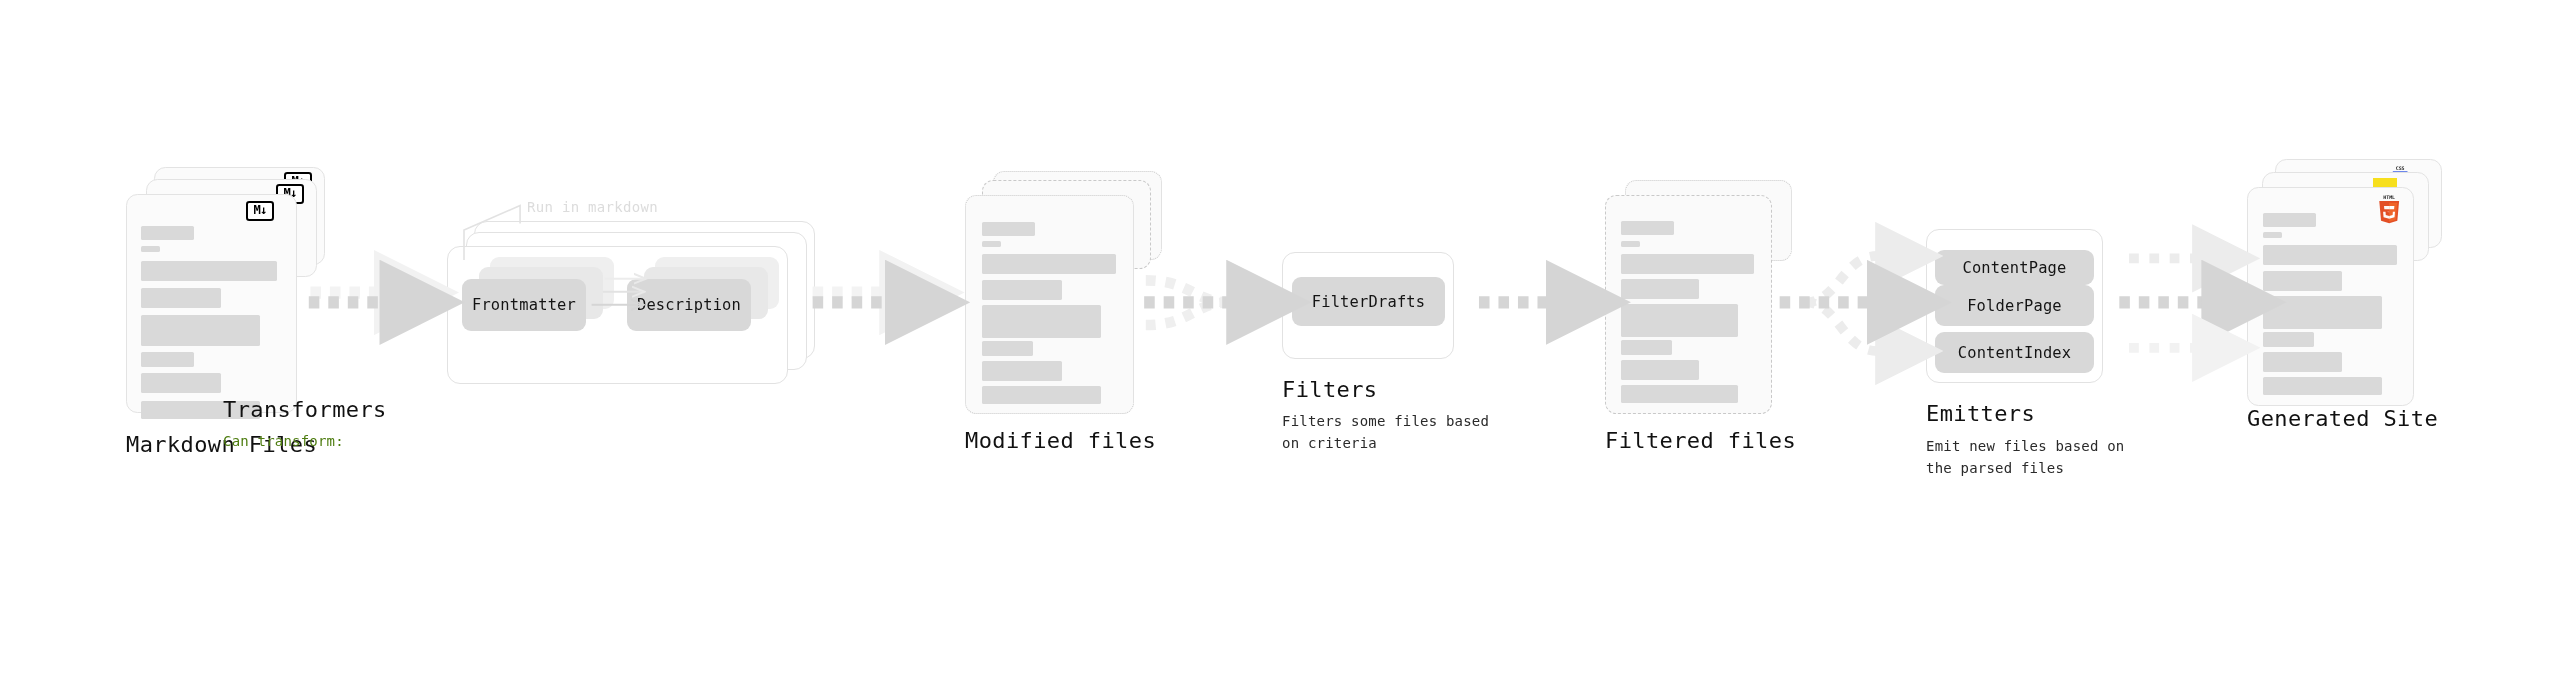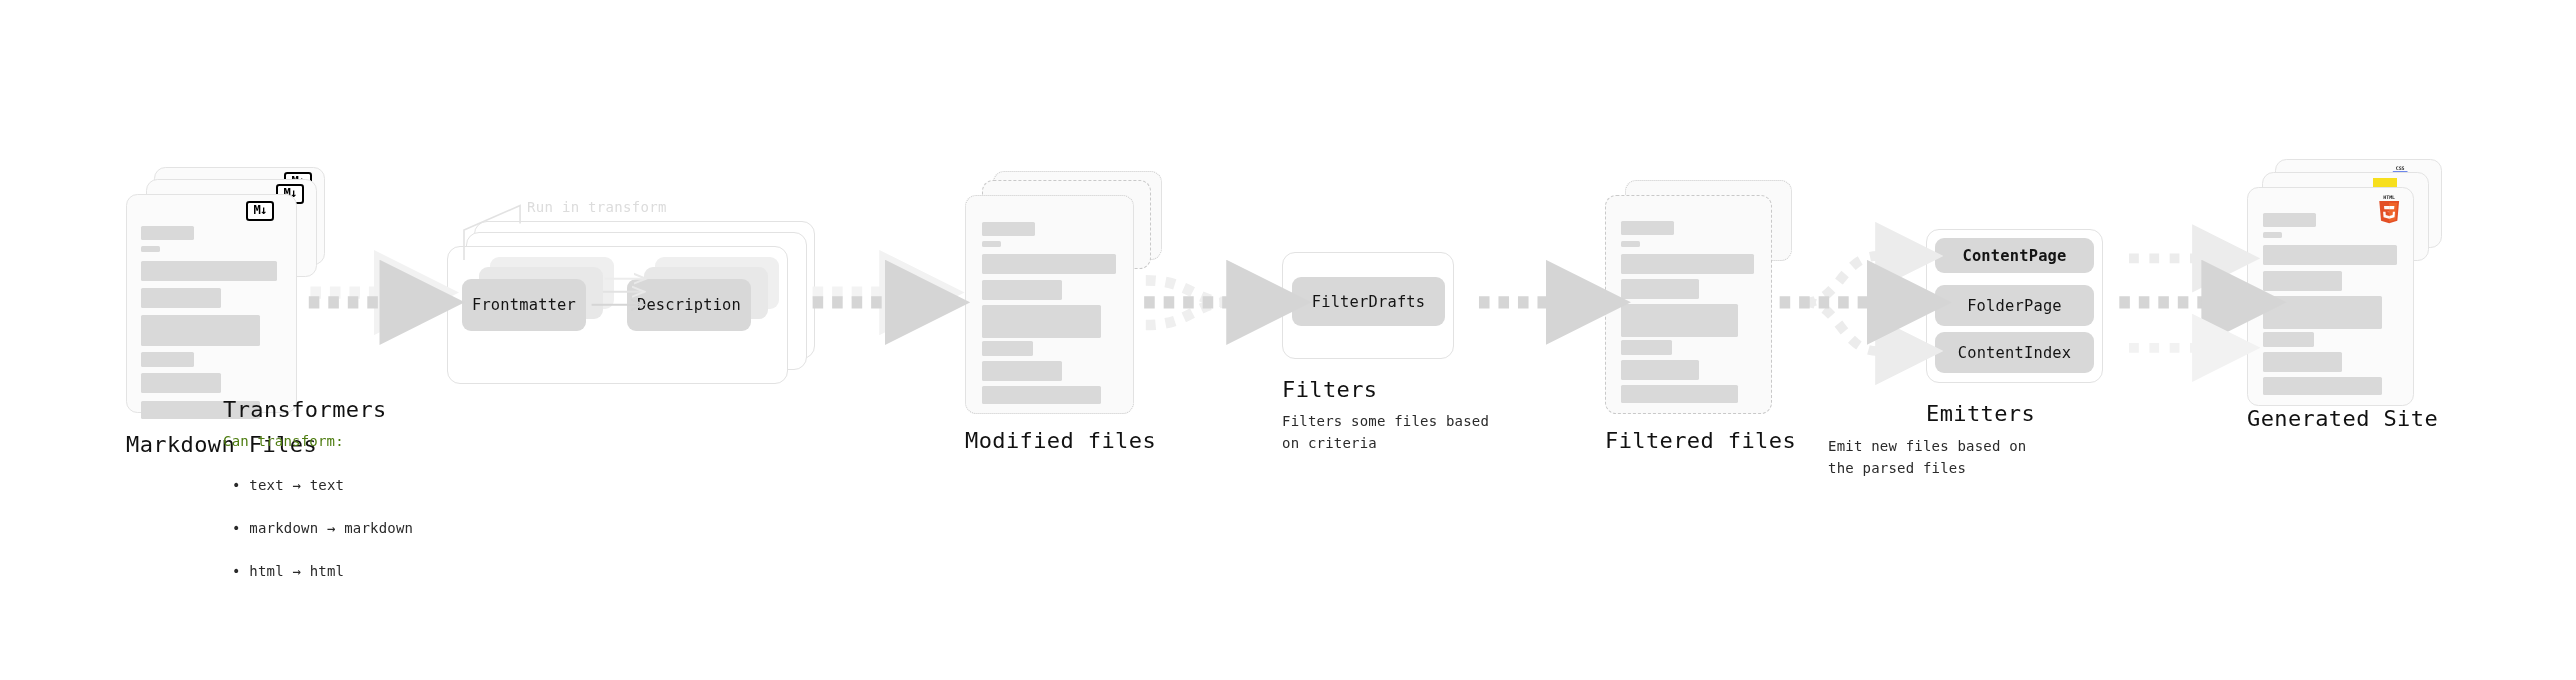--- a/index.html
+++ b/index.html
@@ -130,45 +130,40 @@
     <div class="doc-line" style="left:141px;top:246px;width:18.7px;height:5.7px;"></div>
     <div class="doc-line" style="left:141px;top:261px;width:136px;height:20.3px;"></div>
     <div class="doc-line" style="left:141px;top:288px;width:80px;height:20.3px;"></div>
     <div class="doc-line" style="left:141px;top:315px;width:119px;height:31px;"></div>
     <div class="doc-line" style="left:141px;top:352px;width:53px;height:14.6px;"></div>
     <div class="doc-line" style="left:141px;top:373px;width:80px;height:20.3px;"></div>
     <div class="doc-line" style="left:141px;top:401px;width:119px;height:18px;"></div>
   </div>
   <div class="stage-title" style="left:126px;top:432px;">Markdown Files</div>
 
-  <div class="parallel-label" style="left:527px;top:199px;">Run in transform</div>
+  <div class="parallel-label" style="left:527px;top:199px;">Run in markdown</div>
 
   <div class="group-box" style="left:474px;top:221px;width:341px;height:138px;"></div>
   <div class="group-box" style="left:466px;top:232px;width:341px;height:138px;"></div>
   <div class="group-box" style="left:447px;top:246px;width:341px;height:138px;"></div>
 
   <div class="chip ghost2" style="left:490px;top:257px;width:124px;height:52px;"></div>
   <div class="chip ghost1" style="left:479px;top:267px;width:124px;height:52px;"></div>
   <div class="chip" style="left:462px;top:279px;width:124px;height:52px;">
       <span>Frontmatter</span>
     </div>
 
   <div class="chip ghost2" style="left:655px;top:257px;width:124px;height:52px;"></div>
   <div class="chip ghost1" style="left:644px;top:267px;width:124px;height:52px;"></div>
   <div class="chip" style="left:627px;top:279px;width:124px;height:52px;">
       <span>Description</span>
     </div>
 
   <div class="stage-title" style="left:223px;top:397px;">Transformers</div>
   <div class="stage-desc lead" style="left:223px;top:431px;">Can transform:</div>
-  <ul class="bullets stage-desc" style="left:232px;top:453px;">
-    <li>• text → text</li>
-    <li>• markdown → markdown</li>
-    <li>• html → html</li>
-  </ul>
 
   <div class="doc-stack">
     <div class="doc-card dotted" style="left:993px;top:171px;width:169px;height:89px;"></div>
     <div class="doc-card dashed" style="left:982px;top:180px;width:169px;height:89px;"></div>
     <div class="doc-card dotted" style="left:965px;top:195px;width:169px;height:219px;"></div>
 
     <div class="doc-line" style="left:982px;top:222px;width:53px;height:14px;"></div>
     <div class="doc-line" style="left:982px;top:241px;width:18.7px;height:5.7px;"></div>
     <div class="doc-line" style="left:982px;top:254px;width:134px;height:20.3px;"></div>
     <div class="doc-line" style="left:982px;top:280px;width:80px;height:20.3px;"></div>
@@ -198,32 +193,32 @@
     <div class="doc-line" style="left:1621px;top:254px;width:133px;height:20.3px;"></div>
     <div class="doc-line" style="left:1621px;top:279px;width:78px;height:20.3px;"></div>
     <div class="doc-line" style="left:1621px;top:304px;width:117px;height:32.5px;"></div>
     <div class="doc-line" style="left:1621px;top:340px;width:51px;height:14.6px;"></div>
     <div class="doc-line" style="left:1621px;top:360px;width:78px;height:20.3px;"></div>
     <div class="doc-line" style="left:1621px;top:385px;width:117px;height:18px;"></div>
   </div>
   <div class="stage-title" style="left:1605px;top:428px;">Filtered files</div>
 
   <div class="group-box" style="left:1926px;top:229px;width:177px;height:154px;"></div>
-  <div class="chip" style="left:1935px;top:238px;width:159px;height:35px;font-weight:bold;">
+  <div class="chip" style="left:1935px;top:250px;width:159px;height:35px;">
       <span>ContentPage</span>
     </div>
   <div class="chip" style="left:1935px;top:285px;width:159px;height:41px;">
       <span>FolderPage</span>
     </div>
   <div class="chip" style="left:1935px;top:332px;width:159px;height:41px;">
       <span>ContentIndex</span>
     </div>
 
   <div class="stage-title" style="left:1926px;top:401px;">Emitters</div>
-  <div class="stage-desc" style="left:1828px;top:436px;">Emit new files based on
+  <div class="stage-desc" style="left:1926px;top:436px;">Emit new files based on
 the parsed files</div>
 
   <div class="doc-stack">
     <div class="doc-card" style="left:2275px;top:159px;width:167px;height:89px;"></div>
     <div class="css-badge" style="left:2392px;top:163px;">
       <svg width="16.3" height="10.6" viewBox="0 0 20 13">
         <text x="10" y="7" font-family="DejaVu Sans Mono, monospace" font-size="6" font-weight="bold" fill="#1a1a1a" text-anchor="middle">CSS</text>
         <rect x="1" y="9" width="18" height="2.6" fill="#264de4"></rect>
       </svg>
     </div>

